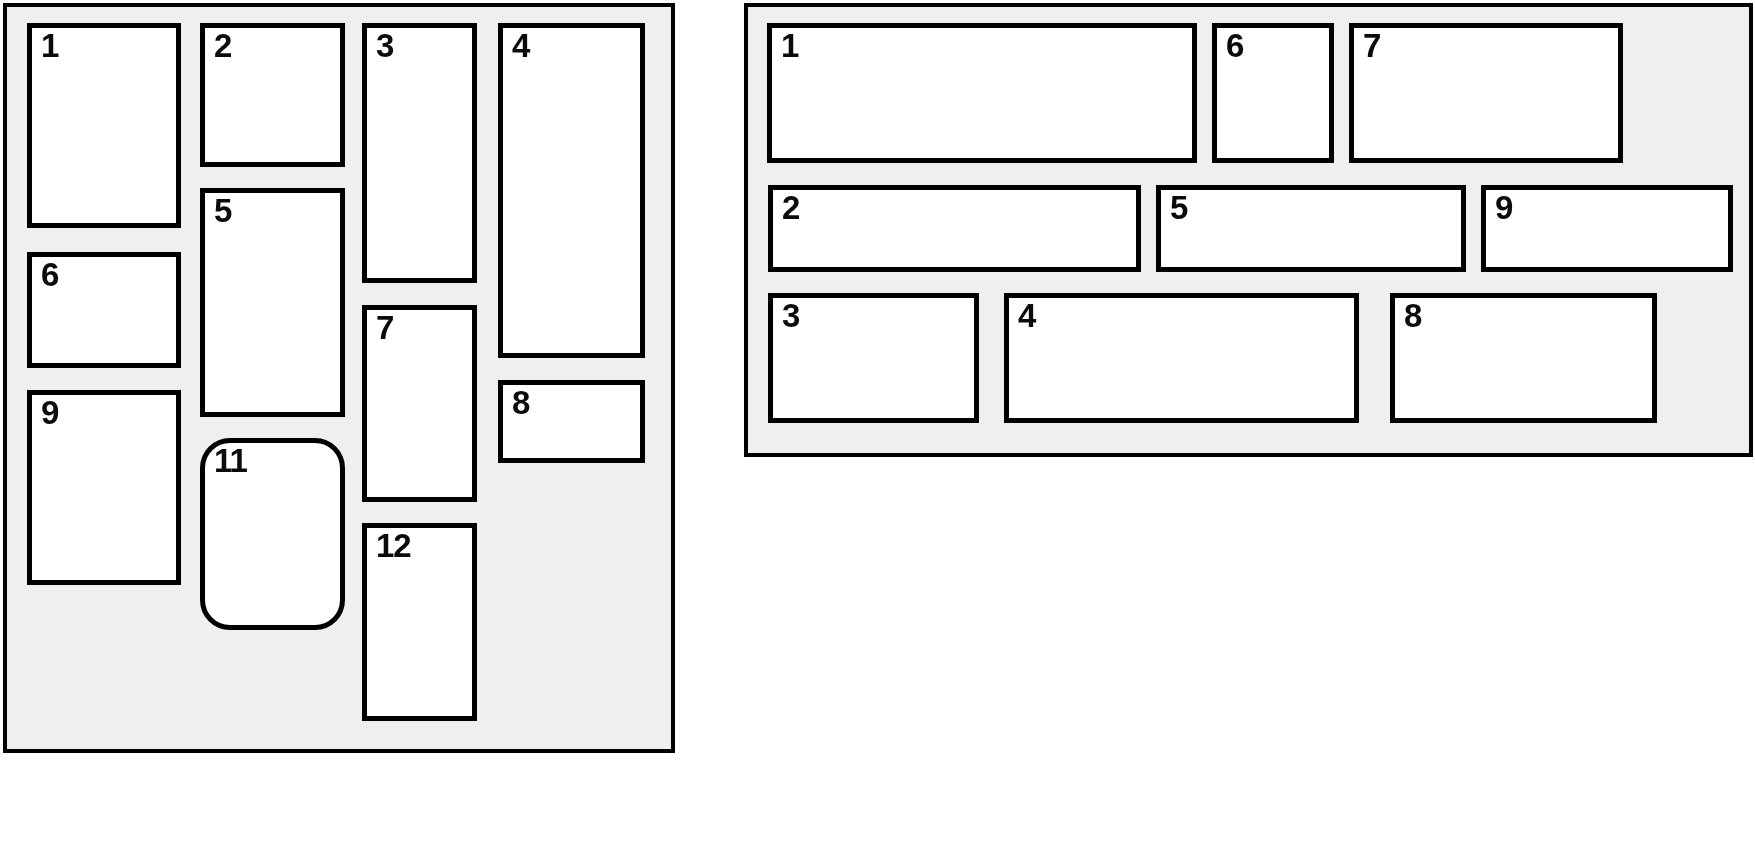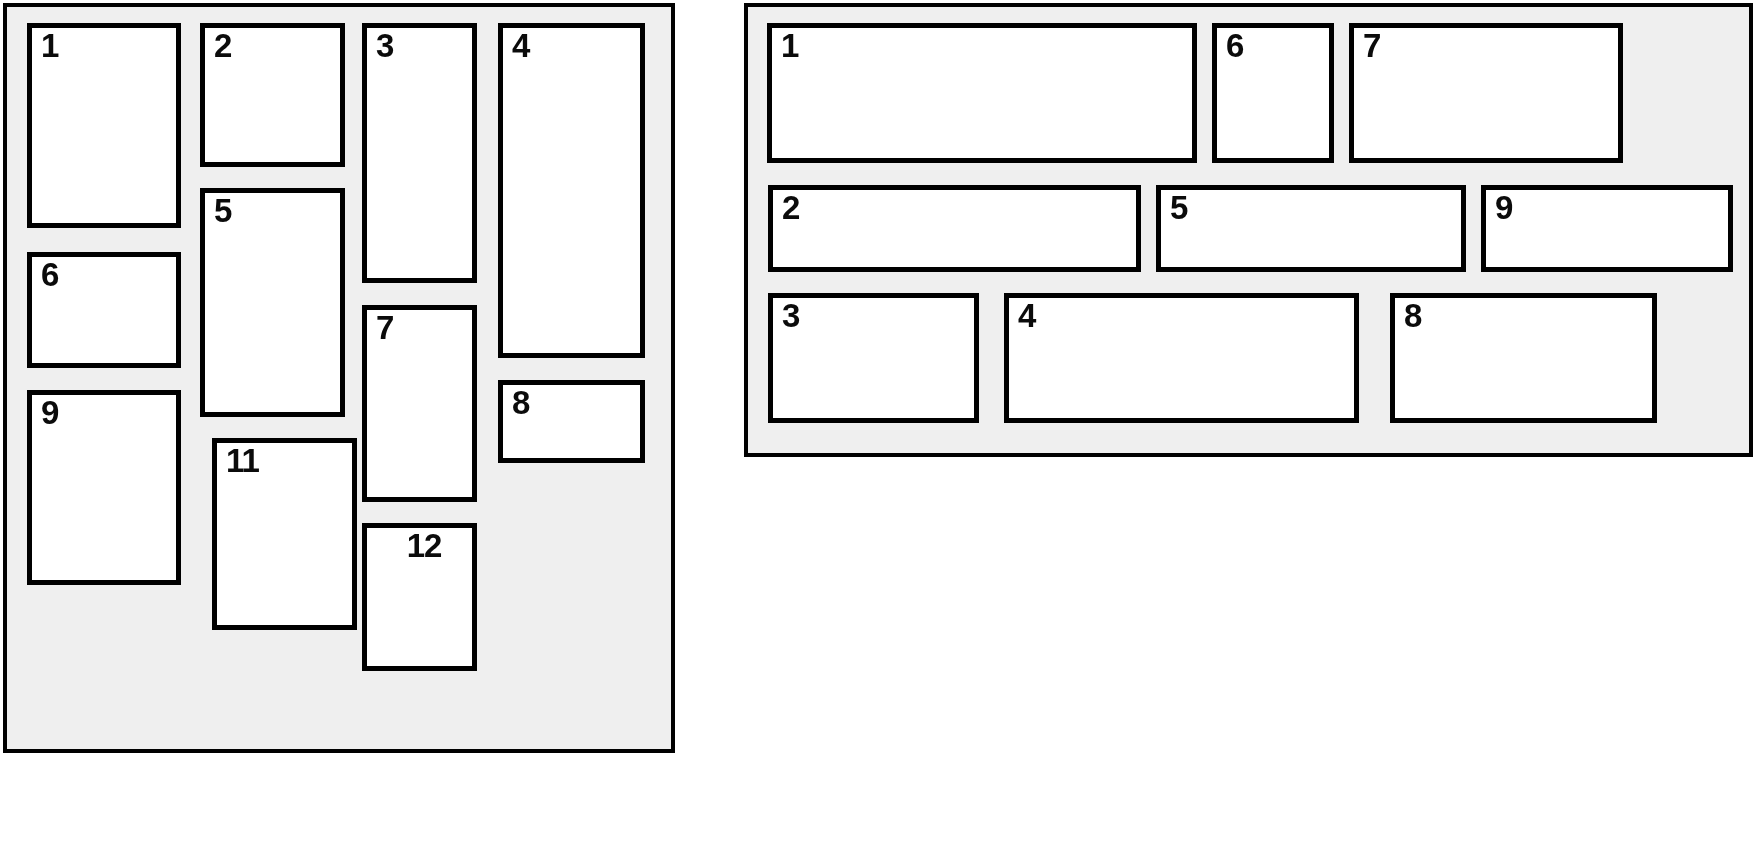--- a/index.html
+++ b/index.html
@@ -63,24 +63,24 @@
       </div>
       <div class="box" style="left: 355px; top: 298px; width: 115px; height: 197px;">
         <span class="box-label">7</span>
       </div>
       <div class="box" style="left: 491px; top: 373px; width: 147px; height: 83px;">
         <span class="box-label">8</span>
       </div>
       <div class="box" style="left: 20px; top: 383px; width: 154px; height: 195px;">
         <span class="box-label">9</span>
       </div>
-      <div class="box" style="left: 205px; top: 431px; width: 145px; height: 192px;">
+      <div class="box" style="left: 193px; top: 431px; width: 145px; height: 192px; border-radius: 30px;">
         <span class="box-label">11</span>
       </div>
-      <div class="box" style="left: 355px; top: 516px; width: 115px; height: 148px; text-align: center;">
+      <div class="box" style="left: 355px; top: 516px; width: 115px; height: 198px;">
         <span class="box-label">12</span>
       </div>
     </div>
   <div class="panel" style="left: 744px; top: 3px; width: 1009px; height: 454px;">
       <div class="box" style="left: 19px; top: 16px; width: 430px; height: 140px;">
         <span class="box-label">1</span>
       </div>
       <div class="box" style="left: 20px; top: 178px; width: 373px; height: 87px;">
         <span class="box-label">2</span>
       </div>

